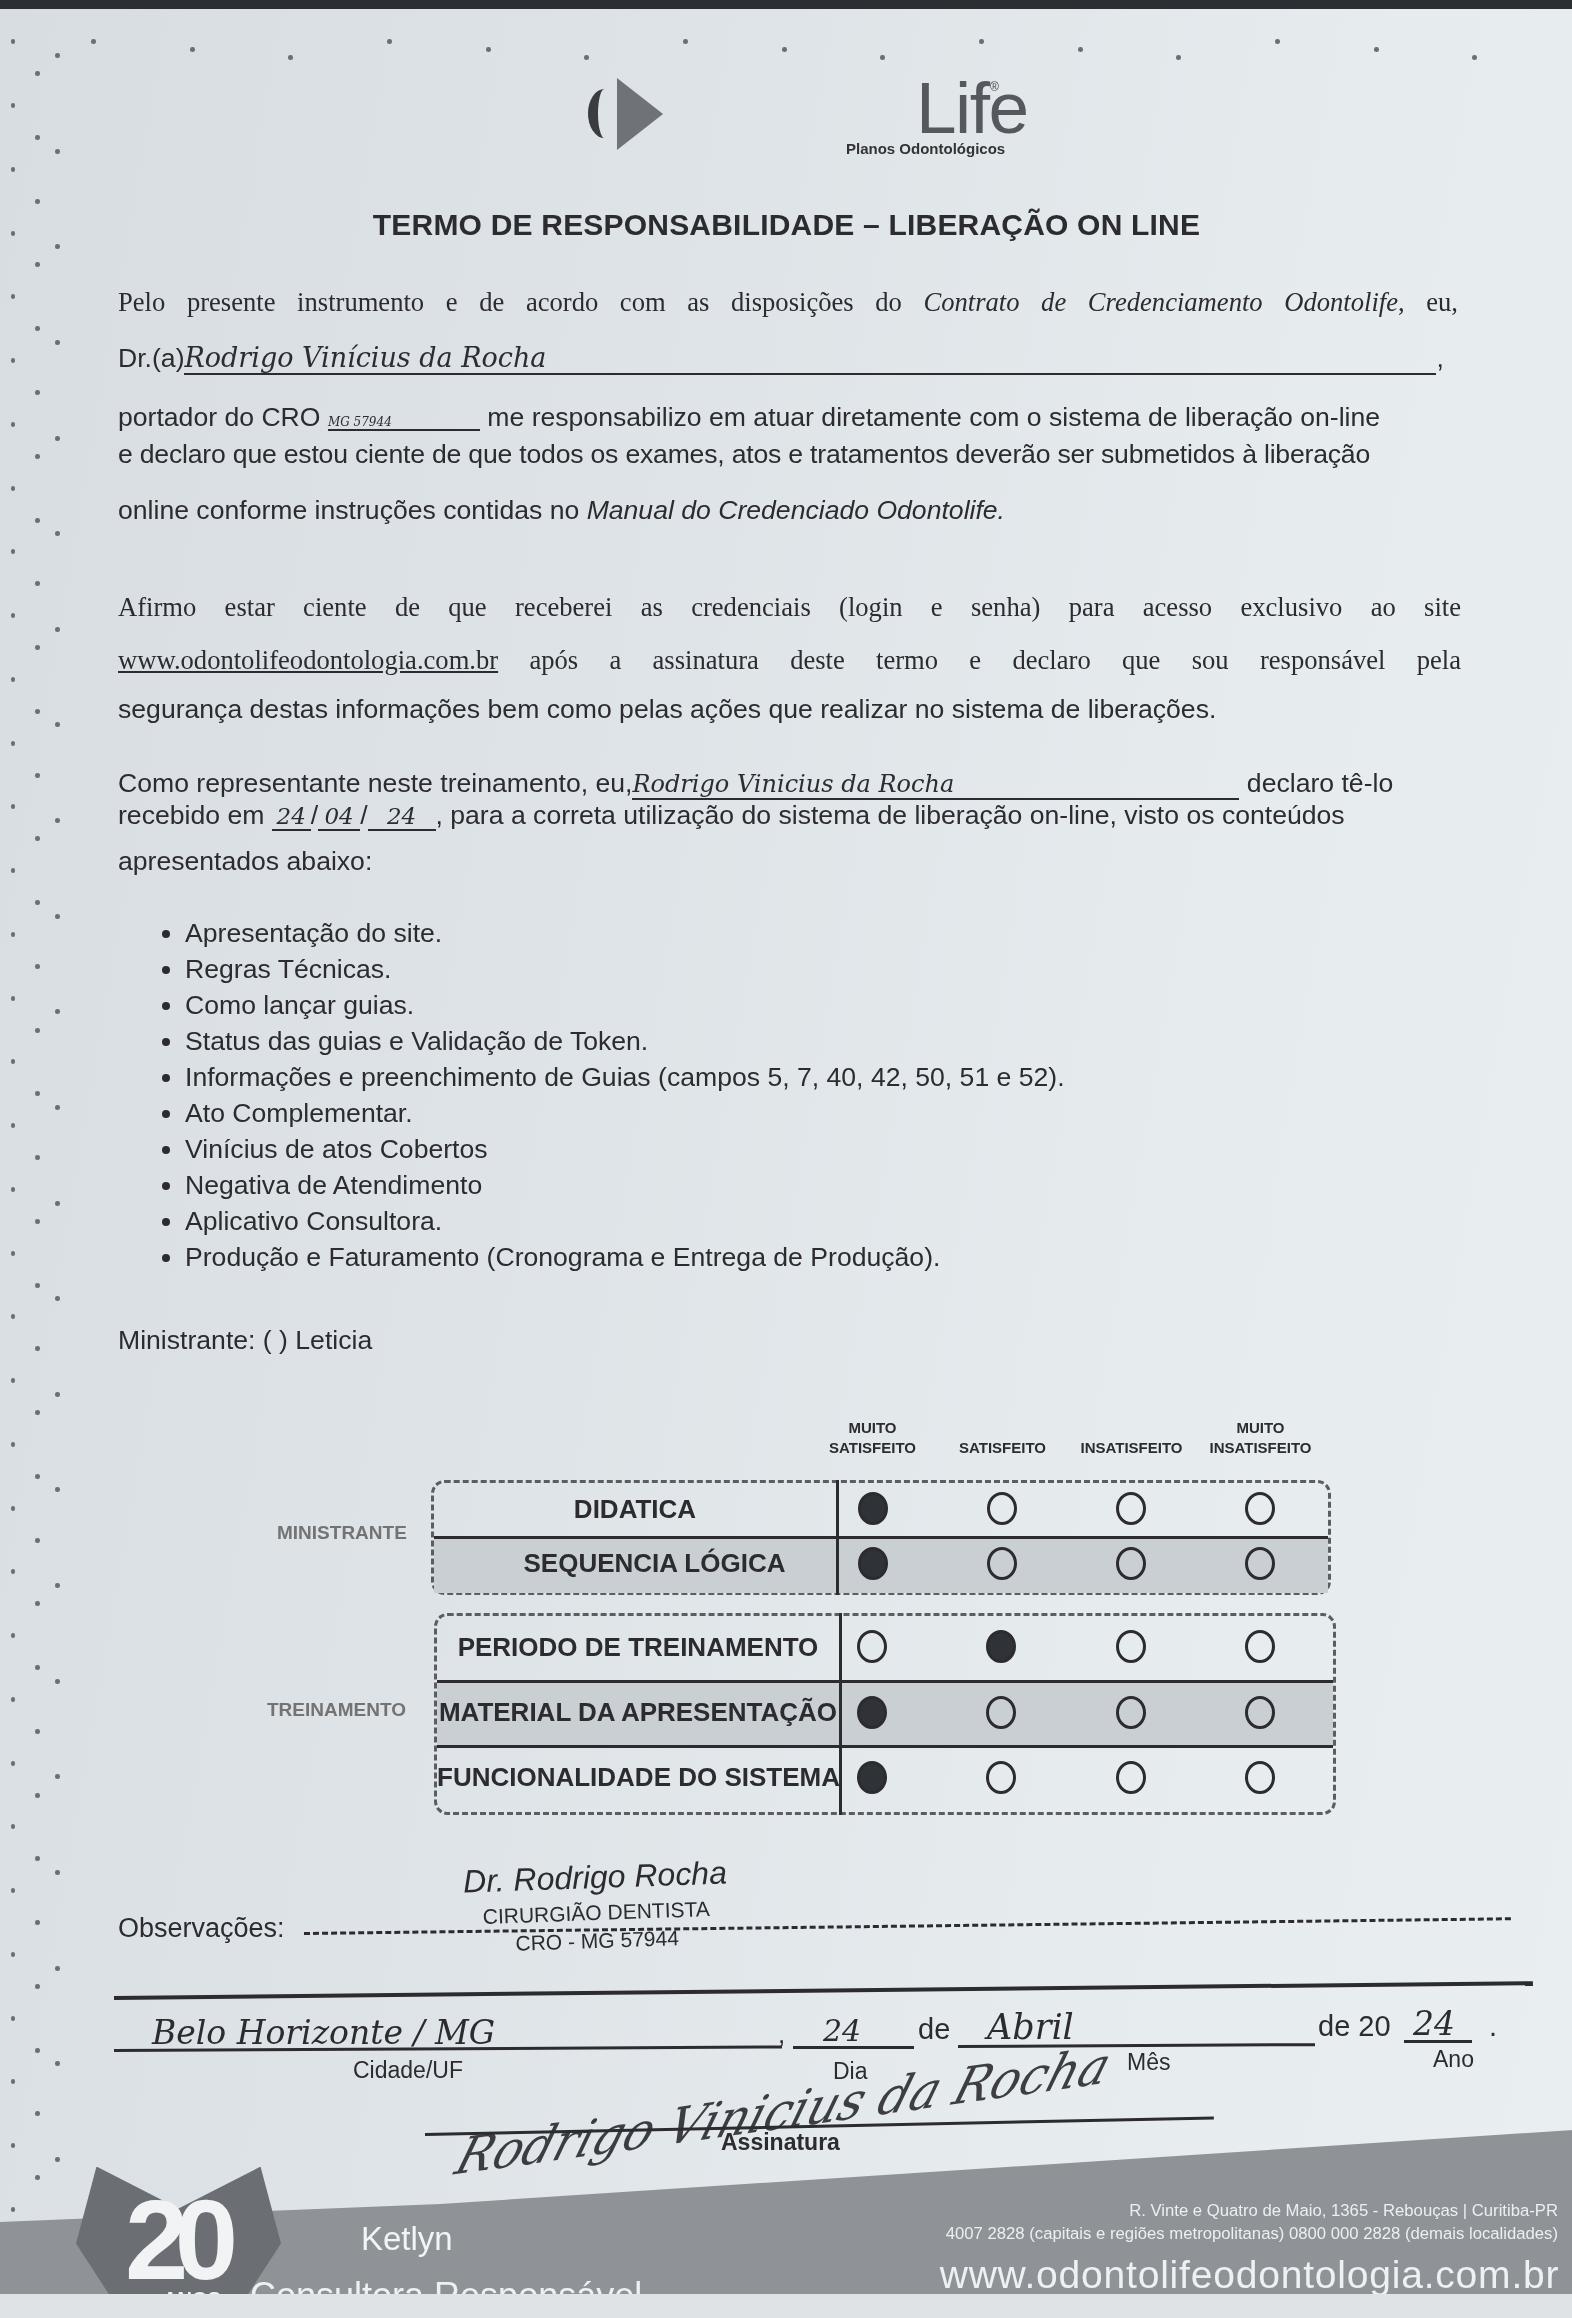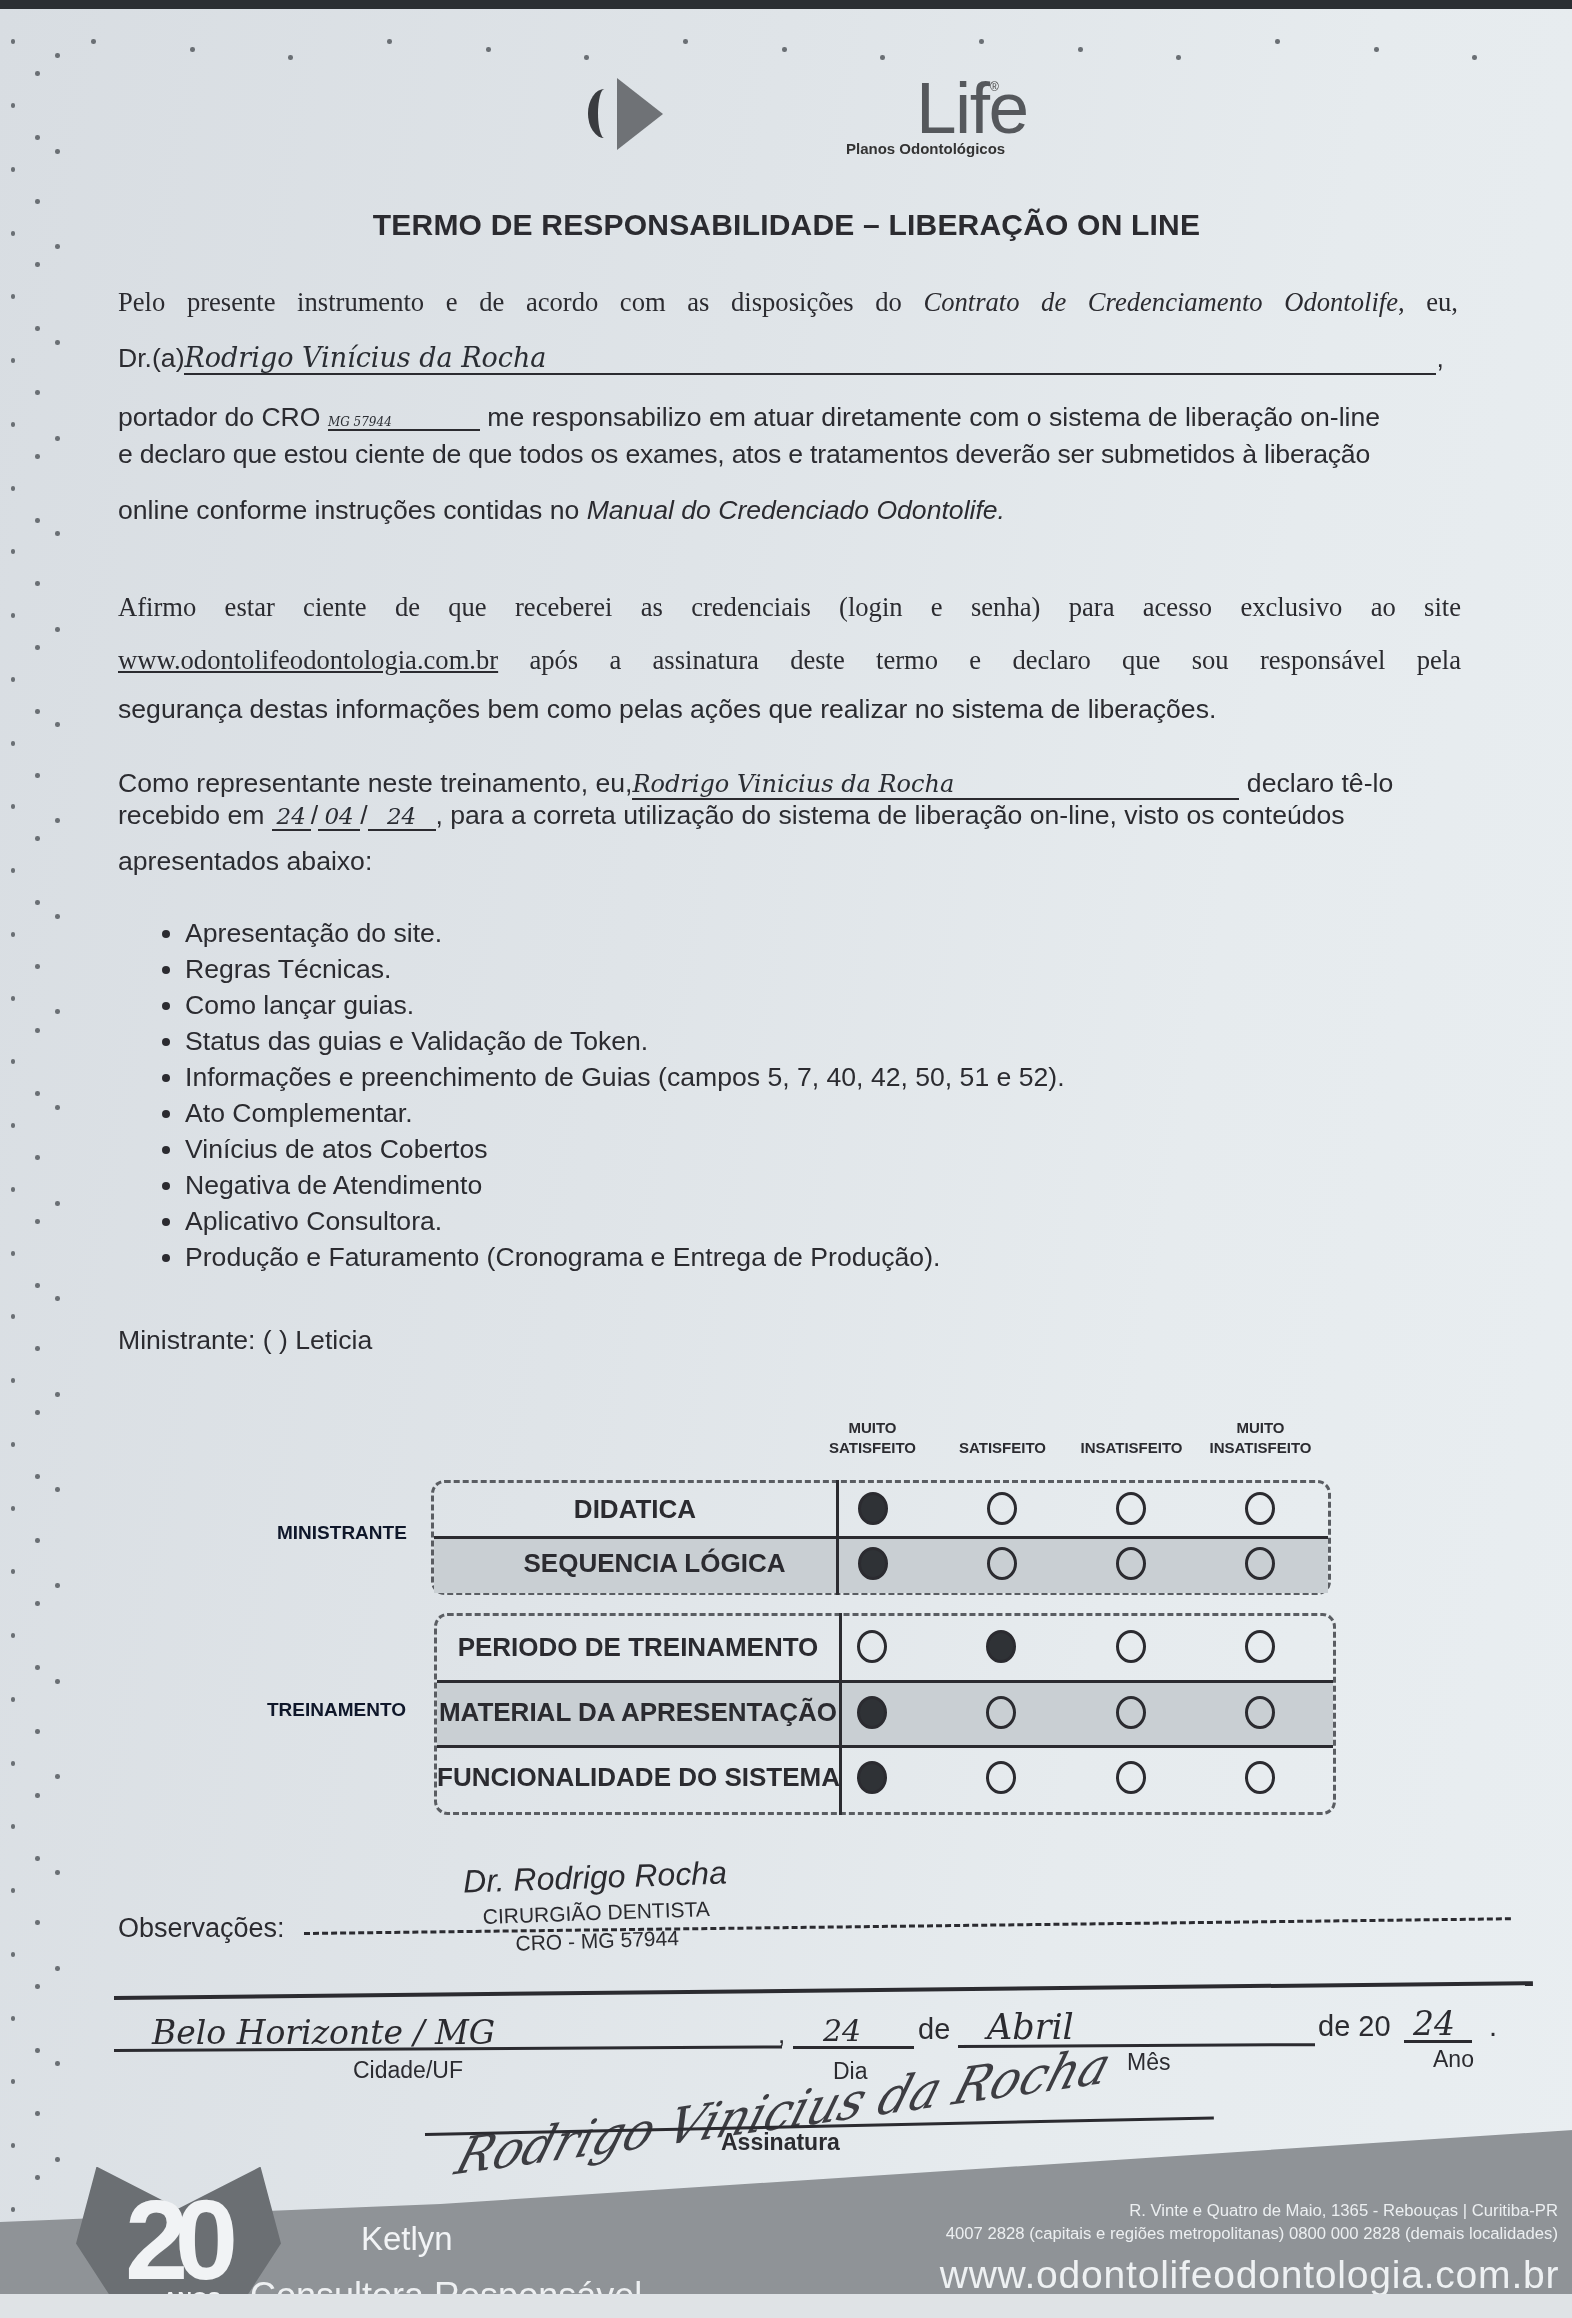--- a/index.html
+++ b/index.html
@@ -39,21 +39,21 @@
     .fill { display:inline-block; border-bottom:2.3px solid #2b2b30; vertical-align:baseline; }
     .link { text-decoration:underline; }
     .justify { text-align:justify; text-align-last:justify;font-family:Liberation Serif, serif; }
 
     ul.topics { position:absolute; left:152px; top:915px; margin:0; padding:0 0 0 33px; font-size:26.6px;
       line-height:36px; color:#2b2b30; }
     ul.topics li { padding-left:0; }
 
     
     .hdr { position:absolute; font-weight:bold; font-size:15px; text-align:center; line-height:20px; color:#2b2b30; }
-    .group-label { position:absolute; font-weight:bold; font-size:19px; color:#0f172a; }
+    .group-label { position:absolute; font-weight:bold; font-size:19px; color:#737373; }
     .box { position:absolute; border:3px dashed #5a5d62; border-radius:13.7px; }
     .row { position:absolute; left:0; right:0; display:flex; align-items:center; }
     .row.shade { background:#c9cfd3; }
     .rowline { position:absolute; left:0; right:0; height:0; border-top:3.8px solid #2b2b30; }
     .vline { position:absolute; top:-3px; bottom:-3px; width:0; border-left:3px solid #2b2b30; }
     .crit { position:absolute; font-weight:bold; font-size:26px; text-align:center; color:#2b2b30; white-space:nowrap; }
     .opt { position:absolute; width:30px; height:33px; border:3px solid #2b2b30; border-radius:50%; box-sizing:border-box; background:transparent; cursor:pointer; }
     .opt.on { background:#2f3236; }
 
     

